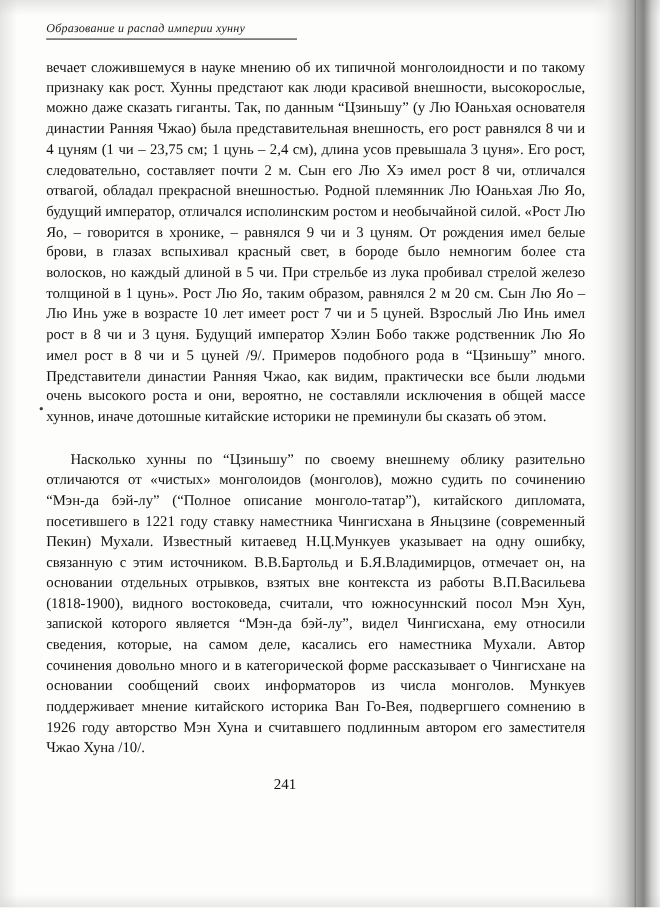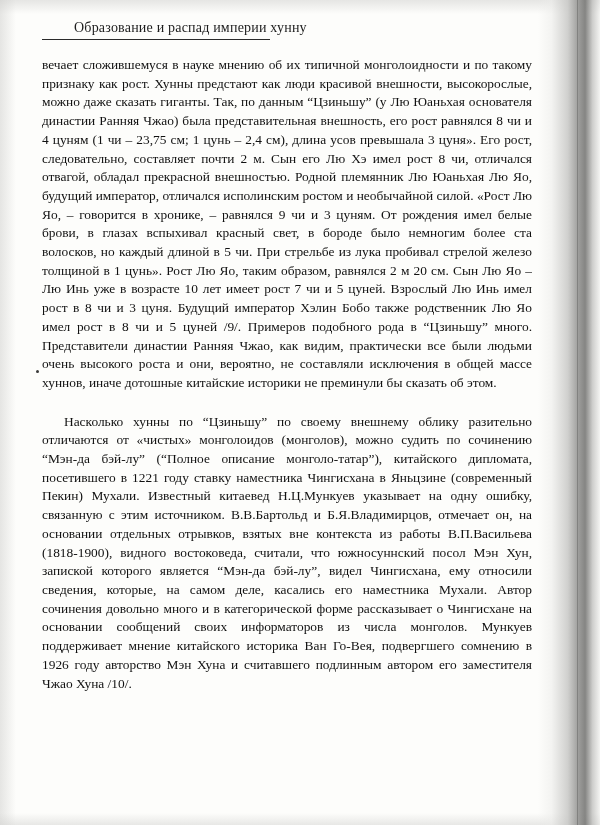--- a/index.html
+++ b/index.html
@@ -49,25 +49,25 @@
 
   .page {
     position: absolute;
     left: 42px;
     top: 20px;
     width: 490px;
     height: 790px;
   }
 
   .running-head {
-    font-size: 14px;
+    font-style: italic;
+    font-size: 11px;
     letter-spacing: 0.2px;
     color: #1c1c1c;
     padding-bottom: 2px;
-    margin-left: 32px;
   }
   .head-rule {
     width: 228px;
     height: 1px;
     background: #2a2a2a;
     margin-top: 1px;
     margin-bottom: 16px;
   }
 
   .body-text {
@@ -138,14 +138,15 @@
 <div class="page">
 
   <div class="running-head">Образование и распад империи хунну</div>
   <div class="head-rule"></div>
 
   <div class="body-text">
     <p>вечает сложившемуся в науке мнению об их типичной монголоидности и по такому  признаку как рост. Хунны предстают как люди красивой внешности, высокорослые, можно даже сказать гиганты. Так, по данным “Цзиньшу” (у Лю Юаньхая основателя династии Ранняя Чжао) была представительная внешность, его рост равнялся 8 чи и 4 цуням (1 чи – 23,75 см; 1 цунь – 2,4 см), длина усов превышала 3 цуня». Его рост, следовательно, составляет почти 2 м. Сын его Лю Хэ имел рост 8 чи, отличался отвагой, обладал прекрасной внешностью. Родной племянник Лю Юаньхая Лю Яо, будущий император, отличался исполинским ростом и необычайной силой. «Рост Лю Яо, – говорится в хронике, – равнялся 9 чи и 3 цуням. От рождения имел белые брови, в глазах вспыхивал красный свет, в бороде было немногим более ста волосков, но каждый длиной в 5 чи. При стрельбе из лука пробивал стрелой железо толщиной в 1 цунь». Рост Лю Яо, таким образом, равнялся 2 м 20 см. Сын Лю Яо – Лю Инь уже в возрасте 10 лет имеет рост 7 чи и 5 цуней. Взрослый Лю Инь имел рост в 8 чи и 3 цуня. Будущий император Хэлин Бобо также родственник Лю Яо имел рост в 8 чи и 5 цуней /9/. Примеров подобного рода в “Цзиньшу” много. Представители династии Ранняя Чжао, как видим, практически все были людьми очень высокого роста и они, вероятно,  не составляли исключения в общей массе хуннов, иначе дотошные китайские историки не преминули бы сказать об этом.</p>
     <p class="indent">Насколько хунны по “Цзиньшу” по своему внешнему облику разительно отличаются от «чистых» монголоидов (монголов), можно судить по сочинению “Мэн-да бэй-лу” (“Полное описание монголо-татар”), китайского дипломата, посетившего в 1221 году ставку наместника Чингисхана в Яньцзине (современный Пекин) Мухали. Известный китаевед Н.Ц.Мункуев указывает на одну ошибку, связанную с этим источником. В.В.Бартольд и Б.Я.Владимирцов, отмечает он, на основании отдельных отрывков, взятых вне контекста из работы В.П.Васильева (1818-1900), видного востоковеда, считали, что южносуннский посол Мэн Хун, запиской которого является “Мэн-да бэй-лу”, видел Чингисхана, ему относили сведения, которые, на самом деле, касались его наместника Мухали. Автор сочинения довольно много и в категорической форме рассказывает о Чингисхане на основании сообщений своих информаторов из числа монголов. Мункуев поддерживает мнение китайского историка Ван Го-Вея, подвергшего сомнению в 1926 году авторство  Мэн Хуна и считавшего подлинным автором его заместителя  Чжао Хуна /10/.</p>
   </div>
 
+  <div class="folio">241</div>
 
 </div>
 
 </body></html>

